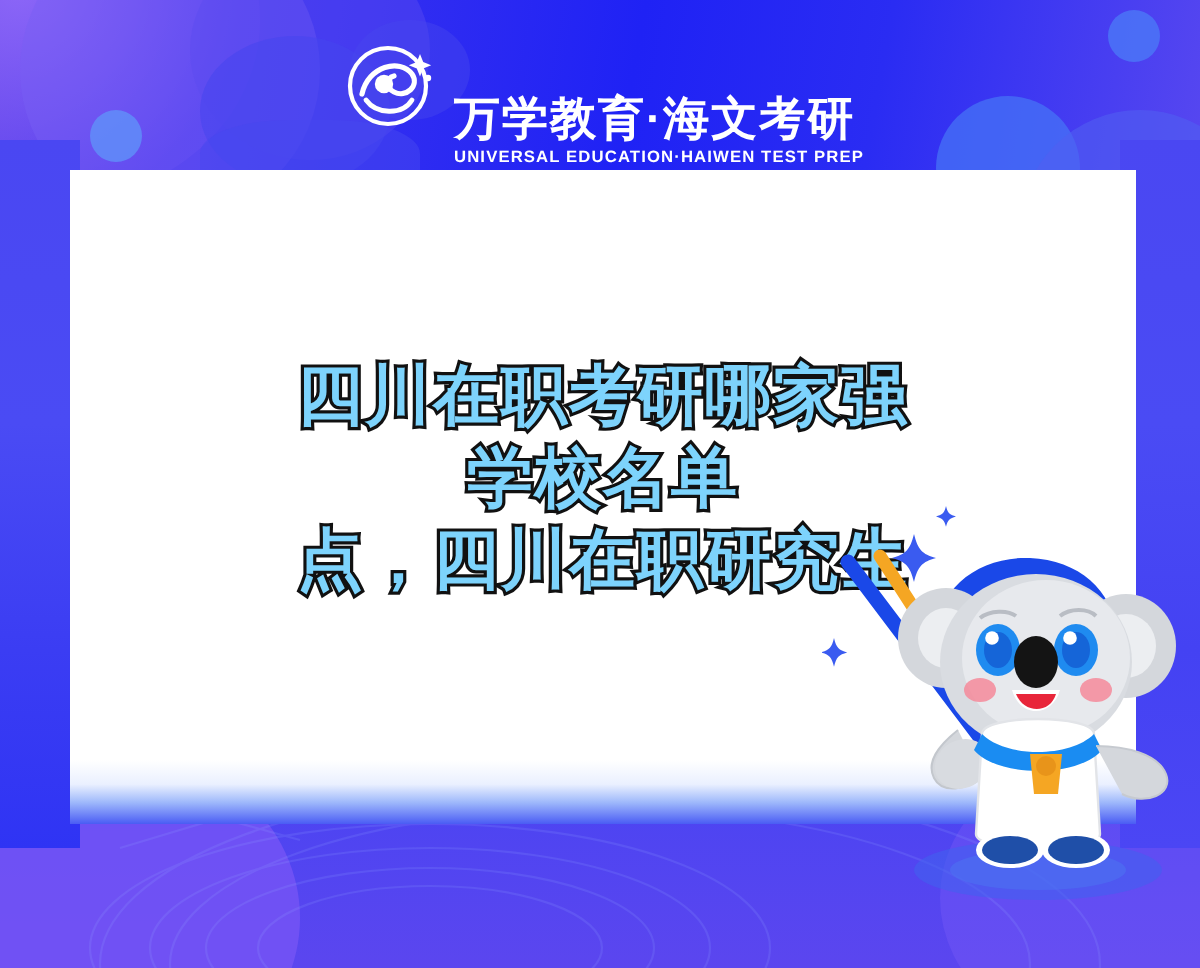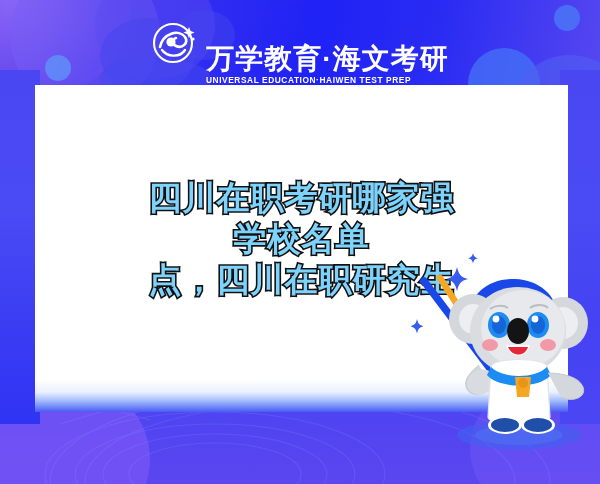--- a/index.html
+++ b/index.html
@@ -91,21 +91,21 @@
   }
   .logo-wrap {
     display: flex;
     align-items: center;
     gap: 9px;
   }
   .logo-mark { flex: 0 0 auto; }
   .logo-text { display: flex; flex-direction: column; justify-content: center; }
   .logo-cn {
     color: #ffffff;
-    font-size: 28px;
+    font-size: 23px;
     font-weight: bold;
     letter-spacing: 1px;
     line-height: 1.1;
     white-space: nowrap;
     margin-top: 48px;
   }
   .logo-en {
     color: #ffffff;
     font-size: 8.2px;
     font-weight: bold;

